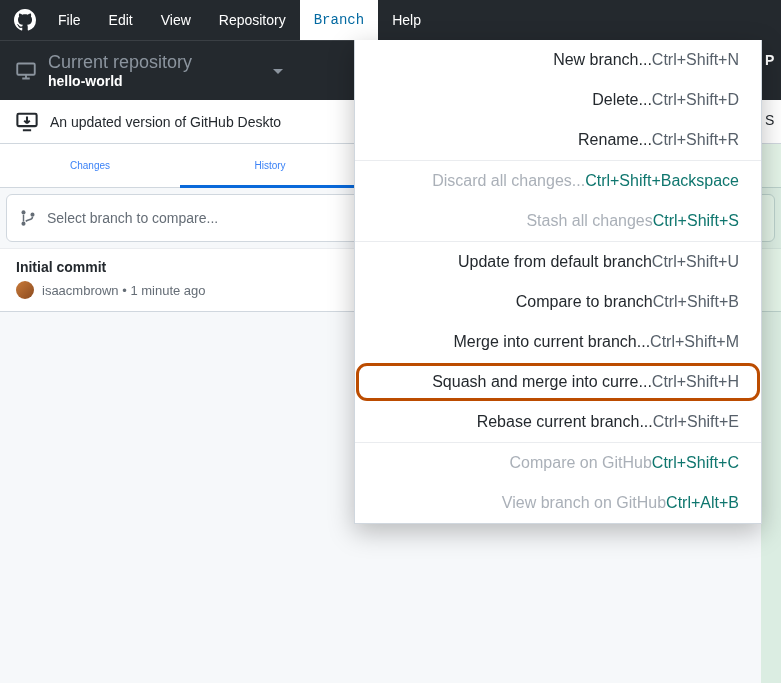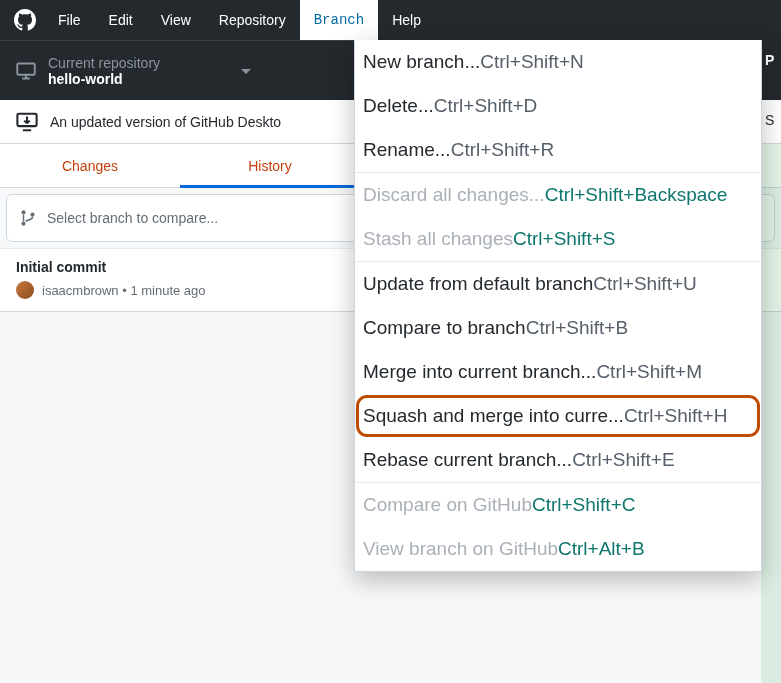--- a/index.html
+++ b/index.html
@@ -7,48 +7,48 @@
 
     .menubar { height: 40px; background: #24292e; display: flex; align-items: center; padding: 0 10px; color: #fff; font-size: 14px; }
     .menubar .logo { width: 22px; height: 22px; margin: 0 8px 0 4px; }
     .menubar .menu-item { padding: 10px 14px; cursor: default; height: 40px; display: flex; align-items: center; }
     .menubar .menu-item.active { background: #fff; color: #0369a1; font-family: Liberation Mono, monospace; }
 
     .toolbar { height: 60px; background: #24292e; display: flex; align-items: center; color: #d1d5da; border-top: 1px solid #3a3f44; }
     .toolbar .section { display: flex; align-items: center; padding: 0 16px; height: 100%; position: relative; }
     .toolbar .section .icon-box { width: 20px; height: 20px; margin-right: 12px; }
     .toolbar .section .texts { display: flex; flex-direction: column; }
-    .toolbar .section .label { font-size: 14px; color: #8b949e; }
+    .toolbar .section .label { font-size: 18px; color: #8b949e; }
     .toolbar .section .value { font-size: 14px; color: #fff; font-weight: 700; }
     .toolbar .section .chevron { margin-left: auto; padding-left: 80px; color: #8b949e; }
 
     .update-banner { height: 44px; background: #fff; border-bottom: 1px solid #d0d7de; display: flex; align-items: center; padding: 0 16px; font-size: 14px; color: #24292e; }
     .update-banner .dl-icon { width: 22px; height: 22px; margin-right: 12px; }
 
     .tabs { height: 44px; background: #fff; display: flex; border-bottom: 1px solid #d0d7de; }
-    .tab { flex: 0 0 180px; display: flex; align-items: center; justify-content: center; font-size: 14px; color: #c2410c; position: relative; }
+    .tab { flex: 0 0 180px; display: flex; align-items: center; justify-content: center; font-size: 10px; color: #3b82f6; position: relative; }
     .tab.active::after { content: ""; position: absolute; bottom: -1px; left: 0; right: 0; height: 3px; background: #0969da; }
 
     .branch-select { height: 48px; background: #fff; border: 1px solid #d0d7de; border-radius: 6px; margin: 6px 6px 0 6px; display: flex; align-items: center; padding: 0 12px; color: #656d76; font-size: 14px; }
     .branch-select .gicon { width: 18px; height: 18px; margin-right: 10px; }
 
     .commit-list { background: #fff; border-bottom: 1px solid #d0d7de; margin-top: 6px; }
     .commit-item { padding: 10px 16px 12px 16px; border-top: 1px solid #eaecef; }
     .commit-item .title { font-weight: 600; font-size: 14px; color: #24292e; margin-bottom: 6px; }
     .commit-item .meta { display: flex; align-items: center; font-size: 13px; color: #656d76; }
     .commit-item .avatar { width: 18px; height: 18px; border-radius: 50%; background: linear-gradient(135deg,#c97b3a,#8b4a1f); margin-right: 8px; }
     .right-sliver { position: absolute; top: 40px; right: 0; width: 20px; bottom: 0; }
     .right-sliver .dark { height: 60px; background: #24292e; color: #fff; font-weight: 600; font-size: 14px; padding: 12px 4px 0 4px; }
     .right-sliver .light { height: 44px; background: #fff; border-bottom:1px solid #d0d7de; color:#24292e; font-size:14px; padding: 12px 4px 0 4px;}
     .right-sliver .green { flex:1; background: #2da44e22; }
 
     
     .dropdown { position: absolute; top: 40px; left: 354px; width: 408px; background: #fff; box-shadow: 0 8px 24px rgba(0,0,0,0.25); border: 1px solid #d0d7de; border-top: none; }
     .dropdown .group-sep { height: 1px; background: #eaecef; }
-    .dropdown .menu-row { display: flex; align-items: center; justify-content: flex-start; padding: 11px 8px; font-size: 19px; color: #24292e; }
+    .dropdown .menu-row { display: flex; align-items: center; justify-content: flex-end; padding: 11px 22px; font-size: 16px; color: #24292e; }
     .dropdown .menu-row.disabled { color: #aab0b8; }
     .dropdown .menu-row .shortcut { color: #57606a; }
     .dropdown .menu-row.disabled .shortcut { color: #0f766e; }
     .dropdown .menu-row.highlighted { outline: 3px solid #bc4c00; outline-offset: -4px; border-radius: 12px; }
 
     svg { display: block; }
   </style>
 </head>
 <body>
 

